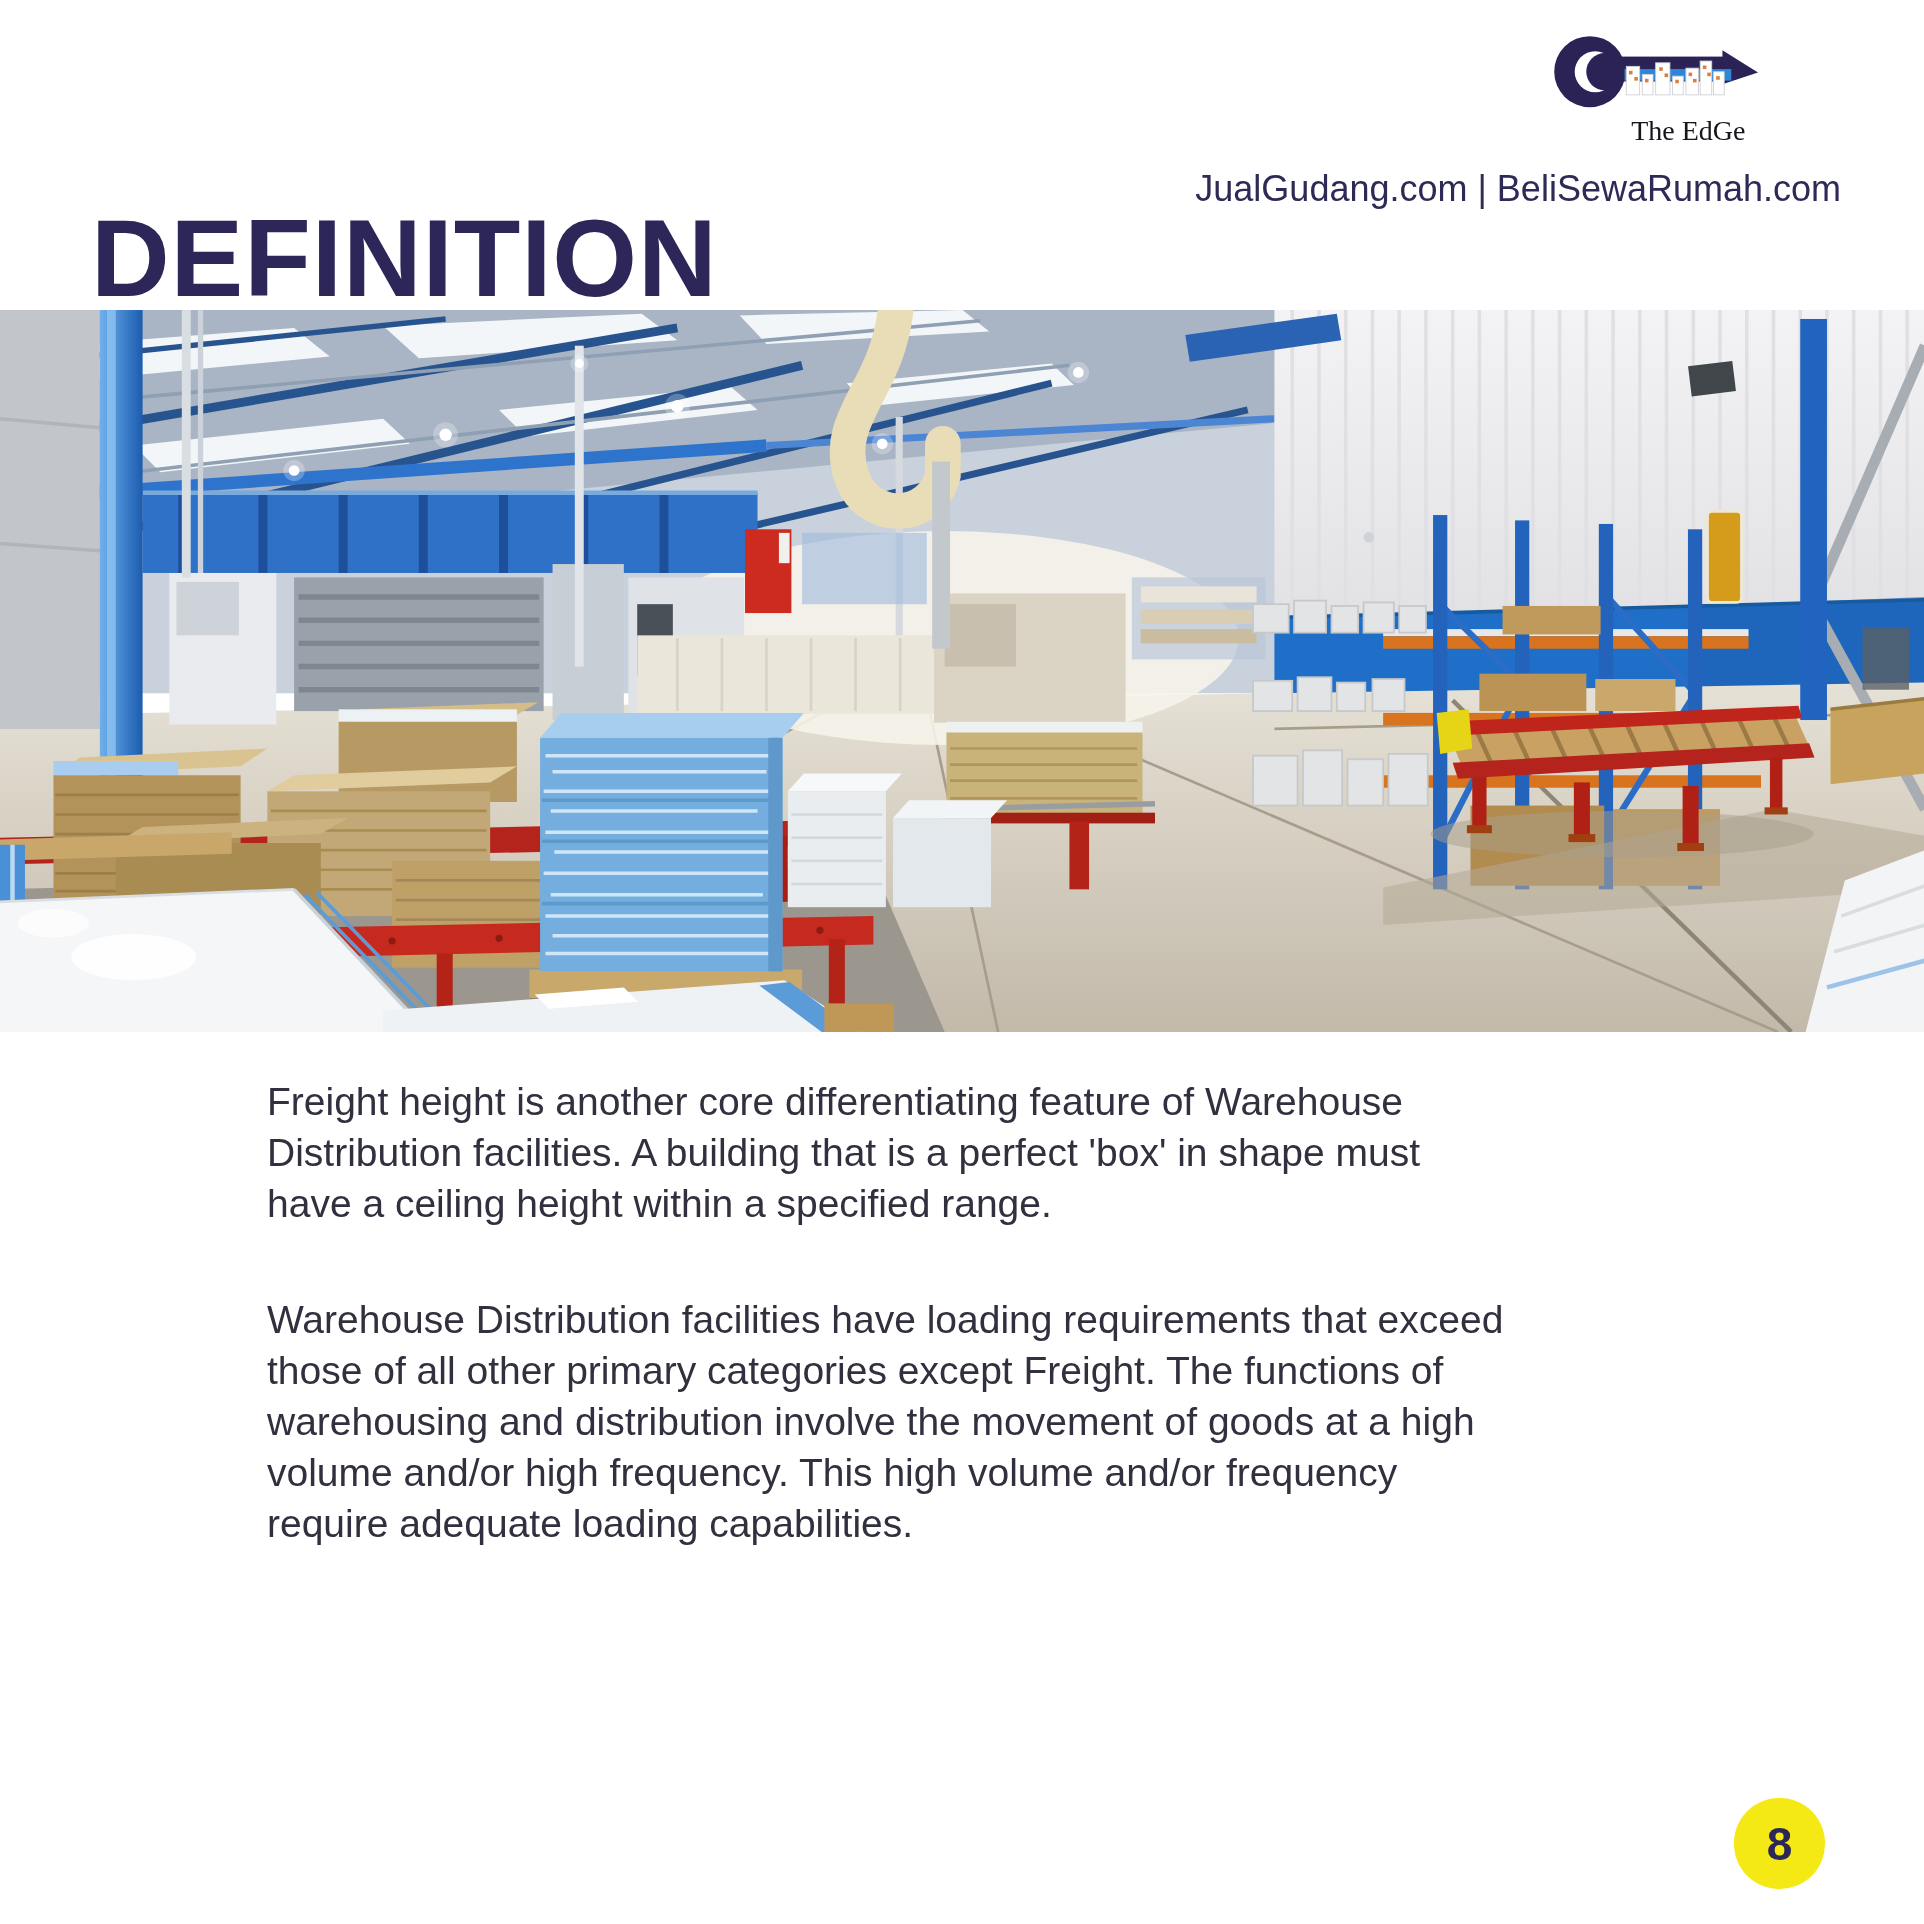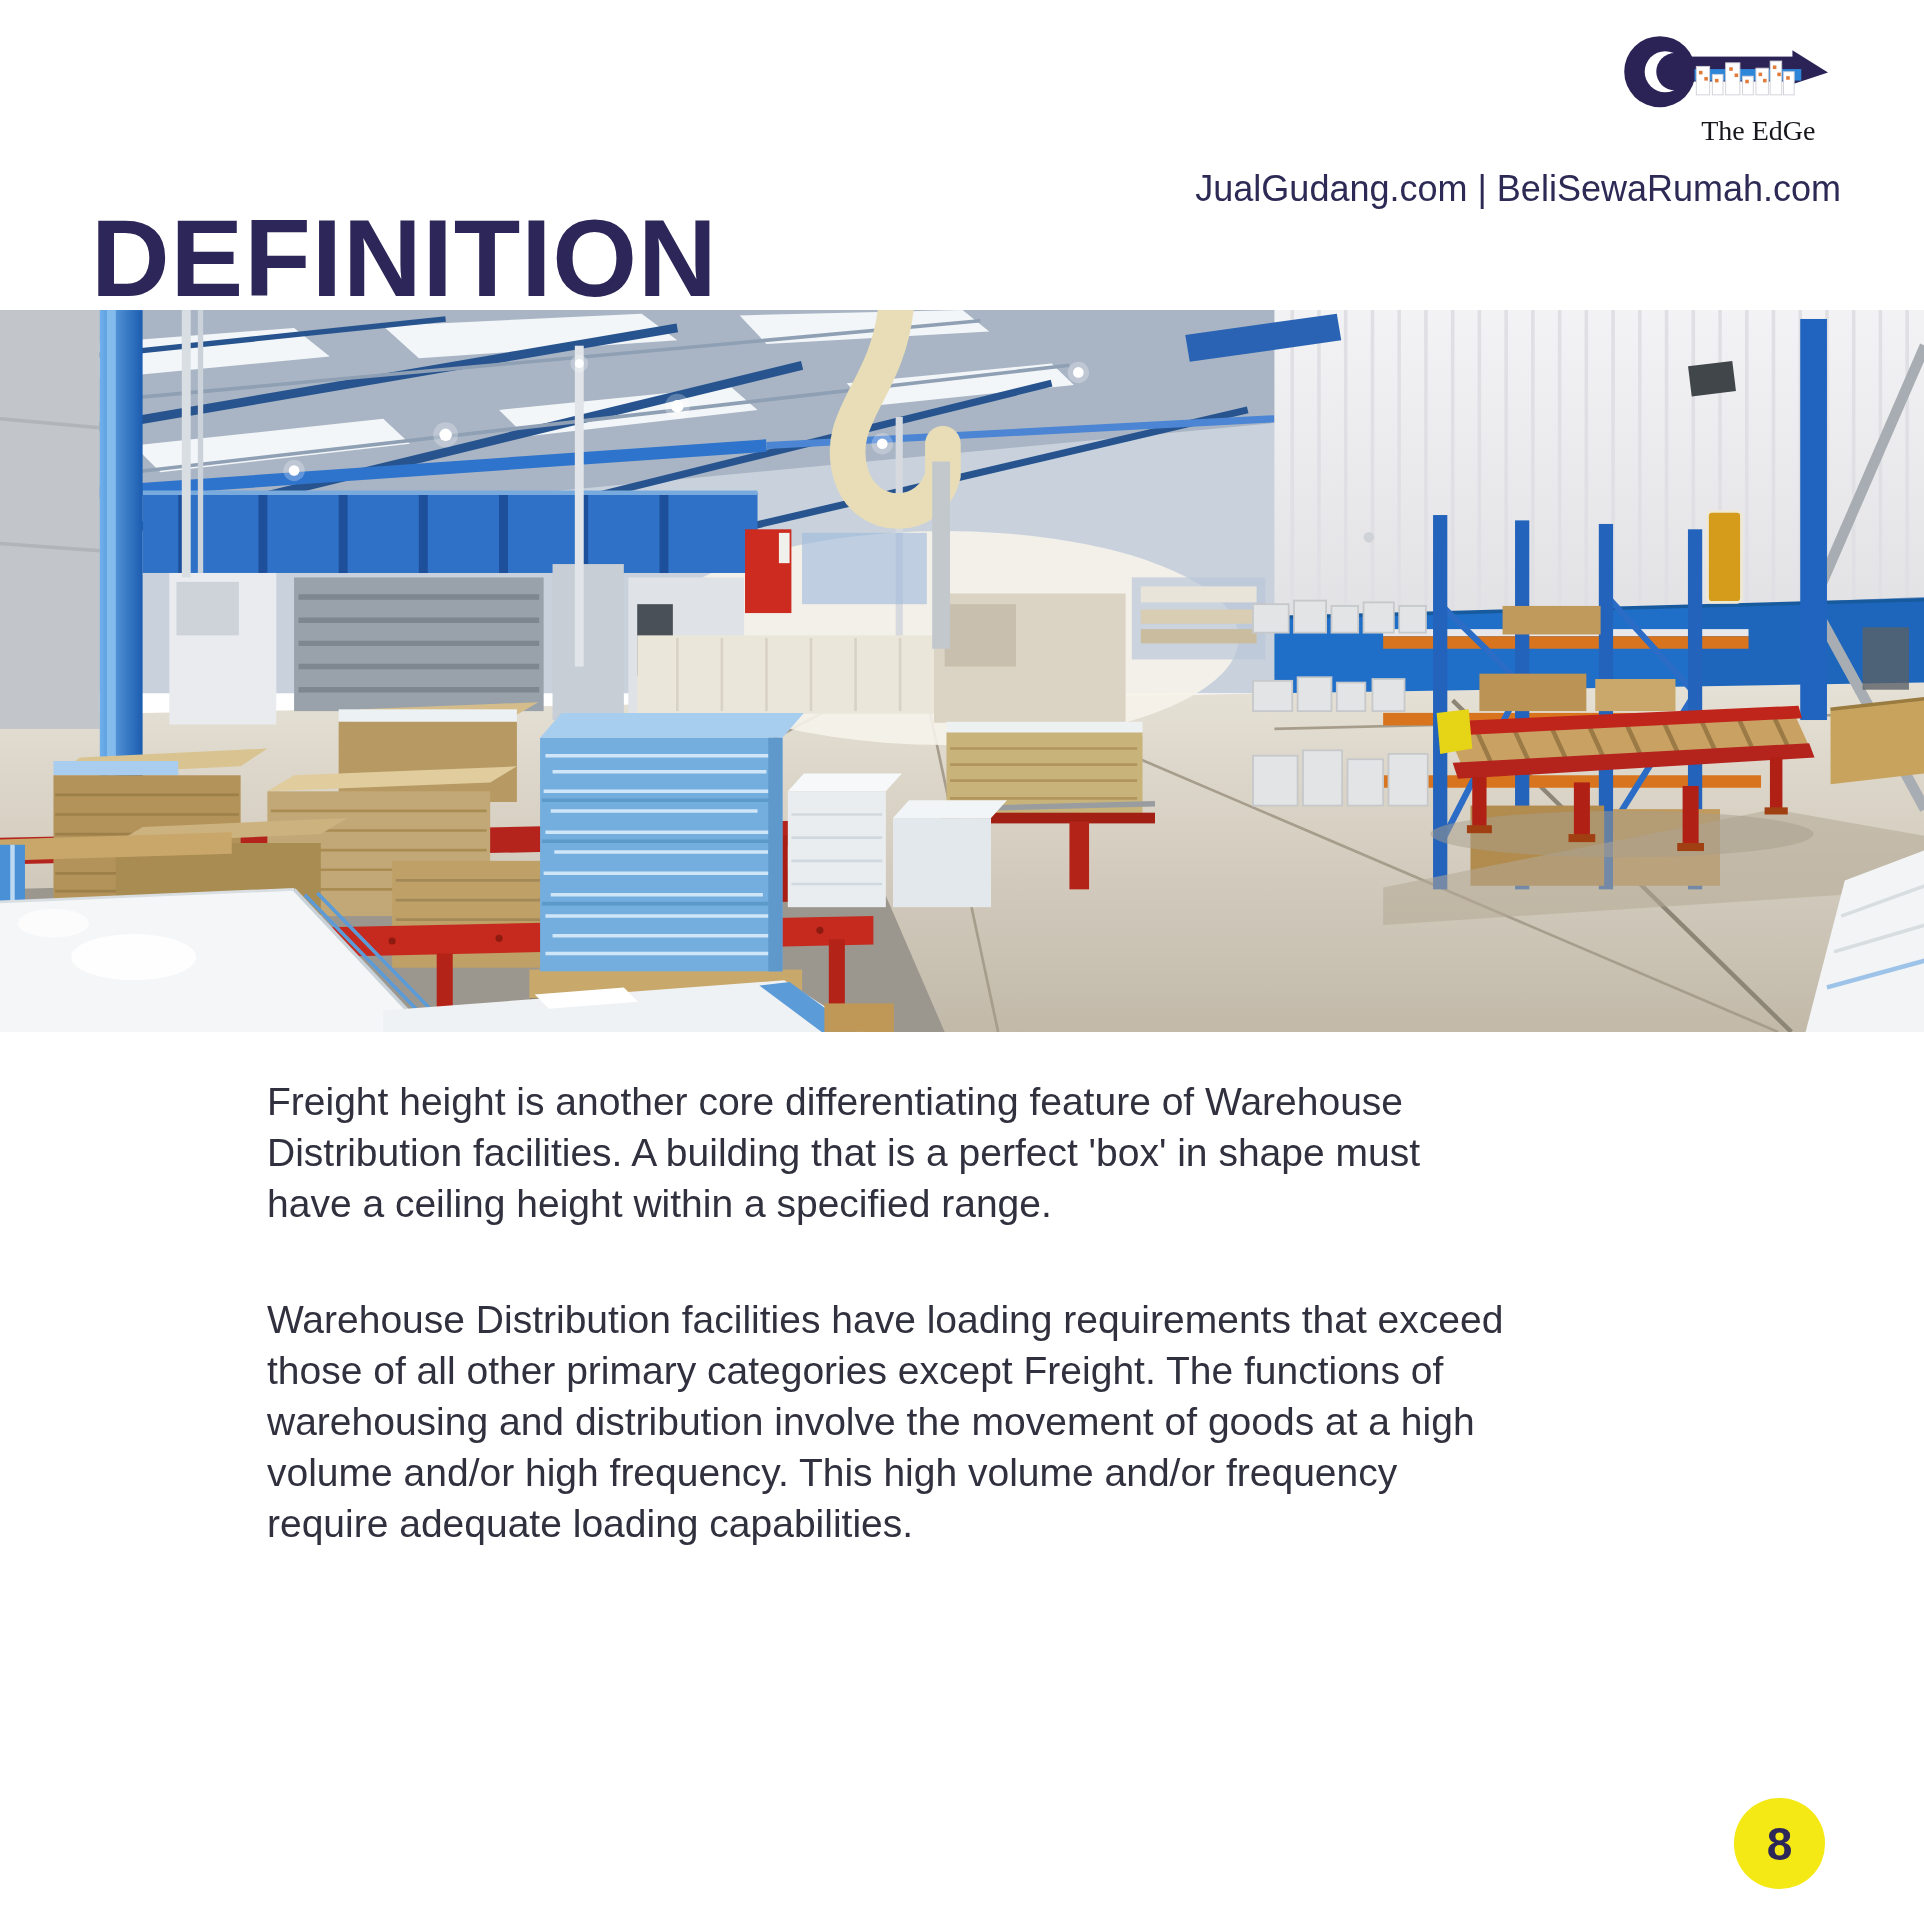--- a/index.html
+++ b/index.html
@@ -5,21 +5,21 @@
   html,body{margin:0;padding:0;background:#ffffff;}
   .page{position:relative;width:1925px;height:1925px;background:#ffffff;overflow:hidden;
         font-family:"Liberation Sans",sans-serif;}
 
   
   .banner{position:absolute;left:0;top:29px;width:1025px;height:144px;background:#2C2459;
           border-radius:0 72px 72px 0;display:flex;align-items:center;}
   .banner-label{color:#ffffff;font-size:42px;font-weight:bold;letter-spacing:0.4px;padding-left:98px;white-space:nowrap;}
 
   
-  .brand{position:absolute;left:1618px;top:27px;width:210px;height:125px;}
+  .brand{position:absolute;left:1548px;top:27px;width:210px;height:125px;}
   .brand svg{display:block;}
   .brand-name{font-family:"Liberation Serif",serif;font-size:28px;color:#16161c;
               text-align:right;padding-right:12.5px;margin-top:-5.3px;}
   .tagline{position:absolute;top:168px;right:84px;width:713px;text-align:right;
            font-size:36px;color:#2D2A55;letter-spacing:0;}
 
   
   .page-title{position:absolute;left:91px;top:204px;font-size:109px;line-height:1;
               font-weight:bold;color:#2D2658;letter-spacing:0.9px;}
 

